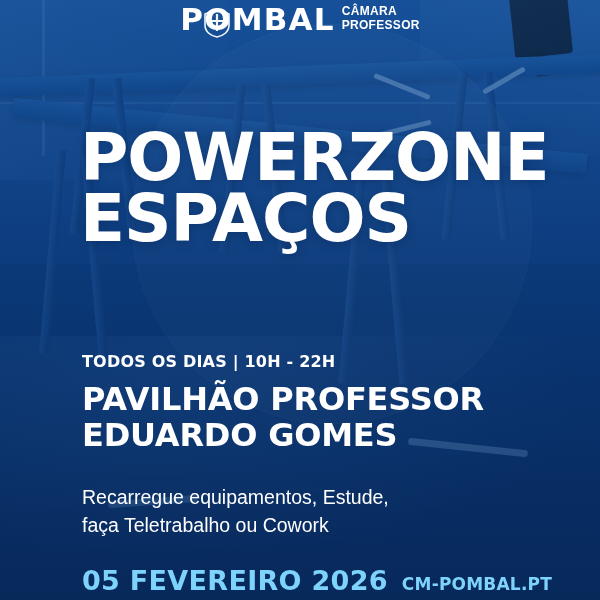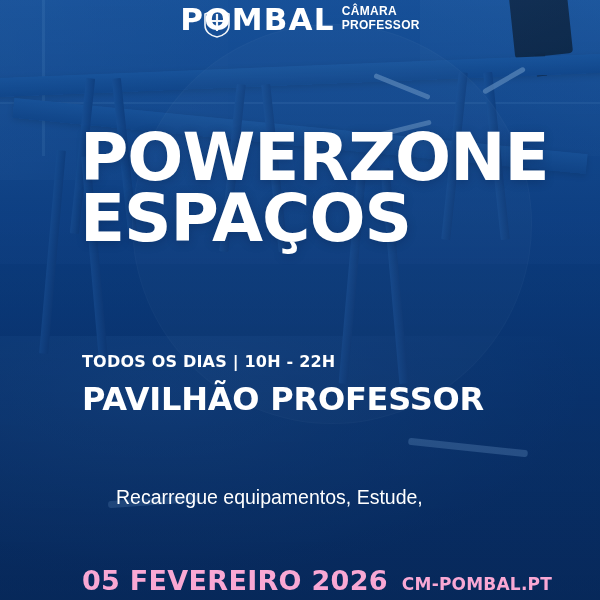--- a/index.html
+++ b/index.html
@@ -205,31 +205,30 @@
     letter-spacing: -.2px;
   }
   .desc {
     position: absolute;
     left: 82px;
     top: 484px;
     color: #ffffff;
     font-size: 19.5px;
     line-height: 1.42;
     font-weight: 500;
-    margin-left: 34px;
   }
   .footer {
     position: absolute;
     left: 0; right: 0;
     bottom: 4px;
     padding: 0 48px 0 82px;
     display: flex;
     align-items: baseline;
     justify-content: space-between;
-    color: #f9a8d4;
+    color: #7dd3fc;
   }
   .date {
     font-family: "DejaVu Sans", sans-serif;
     font-weight: bold;
     font-size: 27px;
     letter-spacing: .3px;
   }
   .site {
     font-family: "DejaVu Sans", sans-serif;
     font-weight: bold;
@@ -297,25 +296,27 @@
 
     <div class="headline">
       <div class="line">POWERZONE</div>
       <div class="line">ESPAÇOS</div>
     </div>
 
     <div class="subinfo">
       <div class="hours">TODOS OS DIAS | 10H - 22H</div>
       <div class="venue">
         <div>PAVILHÃO PROFESSOR</div>
+        <div>EDUARDO GOMES</div>
       </div>
     </div>
 
     <div class="desc">
       <div>Recarregue equipamentos, Estude,</div>
+      <div>faça Teletrabalho ou Cowork</div>
     </div>
 
     <div class="footer">
       <div class="date">05 FEVEREIRO 2026</div>
       <div class="site">CM-POMBAL.PT</div>
     </div>
 
   </div>
 </div>
 

